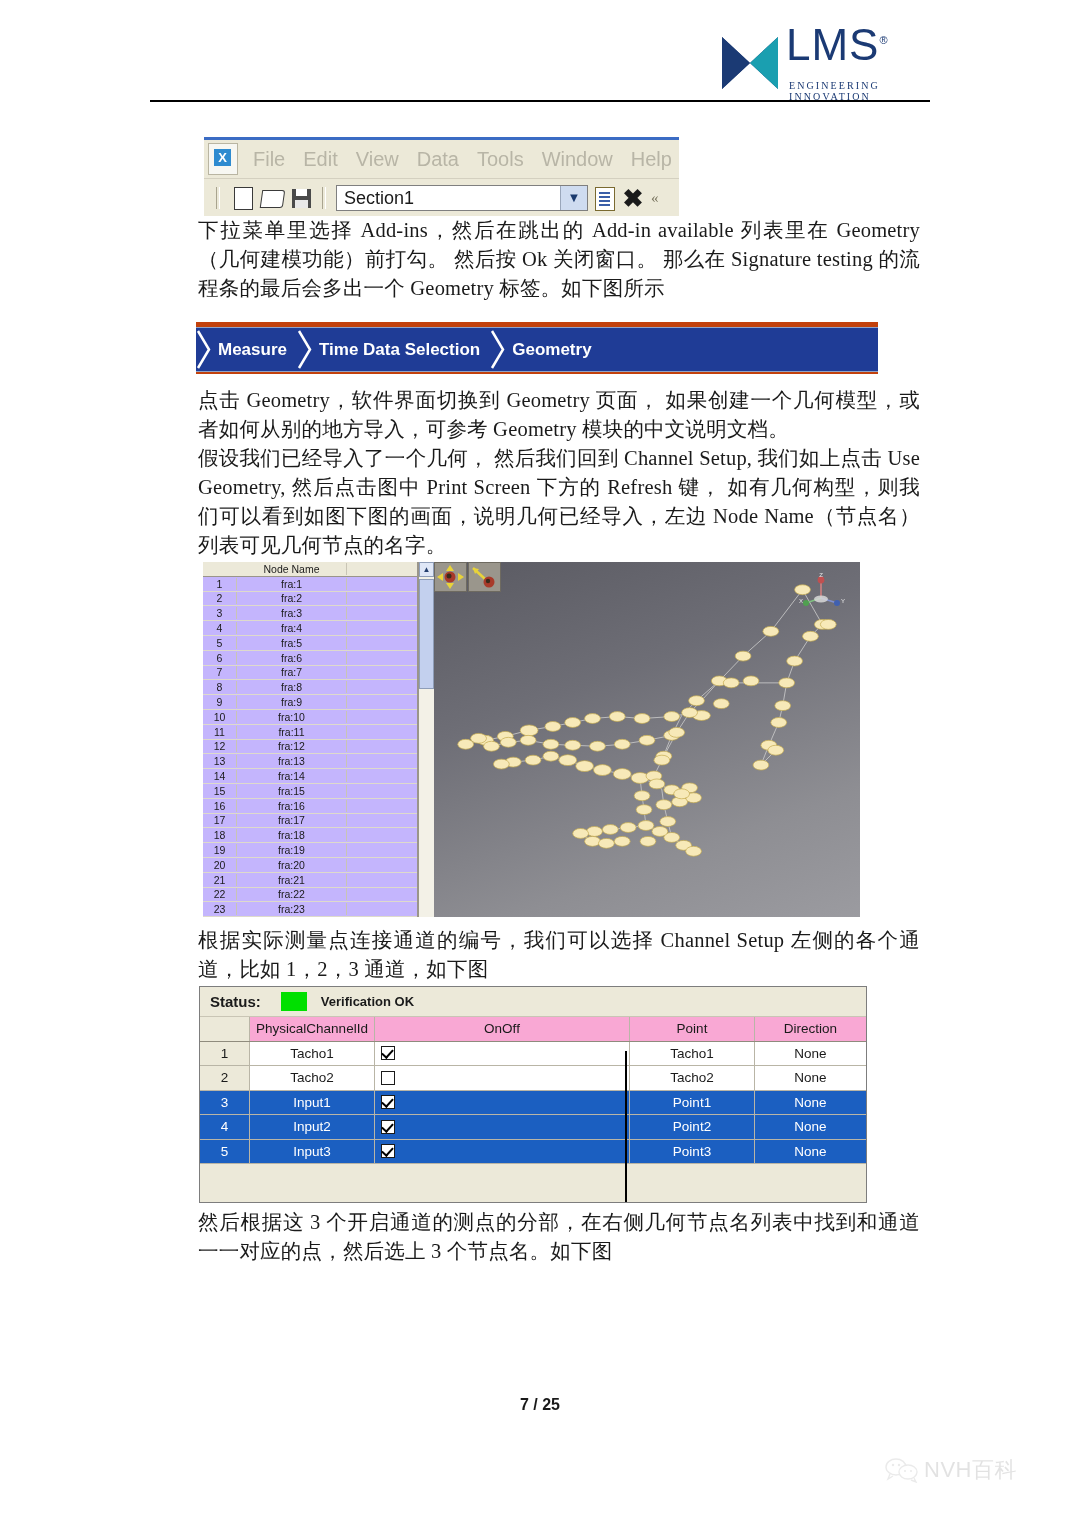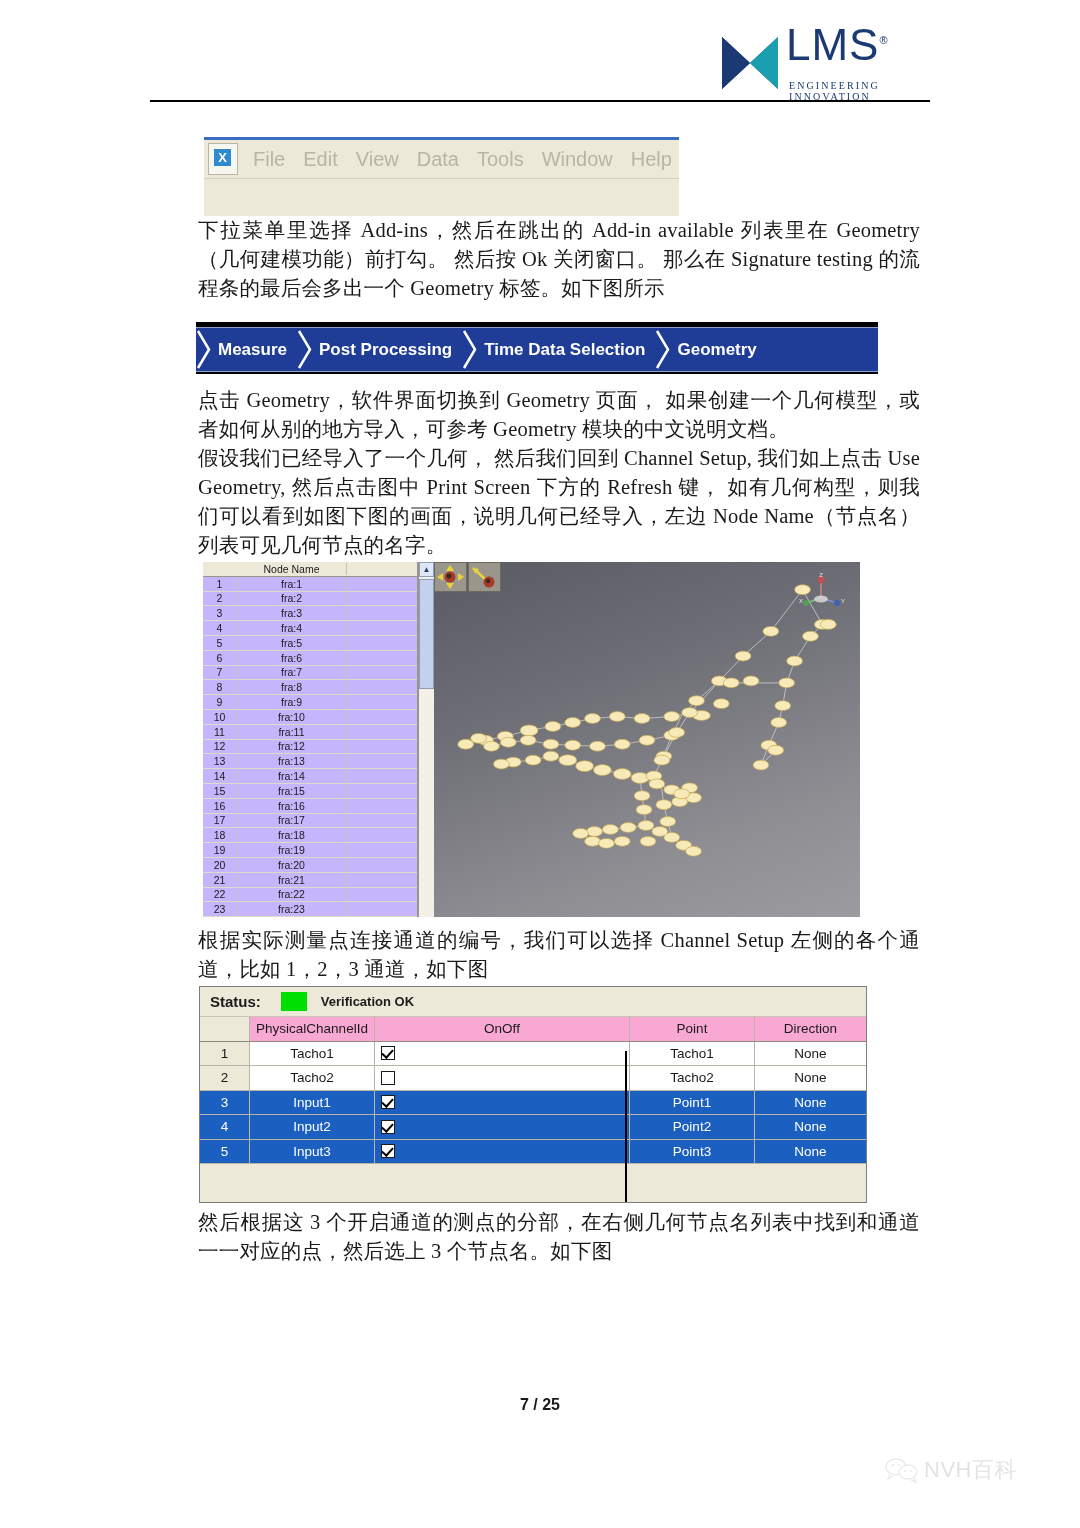--- a/index.html
+++ b/index.html
@@ -235,21 +235,21 @@
     overflow: hidden;
   }
 
   
   .flowbar-wrap {
     position: absolute;
     left: 196px;
     top: 322px;
     width: 682px;
     height: 52px;
-    background: #000000;
+    background: #c2410c;
     box-sizing: border-box;
     padding: 5px 0 4px 0;
   }
   .flowbar {
     height: 43px;
     background: #1f3c96;
     display: flex;
     align-items: stretch;
     border-top: 1px solid #8fa3c8;
     border-bottom: 1px solid #8fa3c8;
@@ -576,37 +576,53 @@
         <div class="xbox">X</div>
       </div>
     <div class="menu-item">File</div>
     <div class="menu-item">Edit</div>
     <div class="menu-item">View</div>
     <div class="menu-item">Data</div>
     <div class="menu-item">Tools</div>
     <div class="menu-item">Window</div>
     <div class="menu-item">Help</div>
   </div>
+  <div class="toolbar">
+    <div class="tb-sep"></div>
+    <div class="tb-ico">
+        <div class="ico-new"></div>
+      </div>
+    <div class="tb-ico">
+        <div class="ico-open"></div>
+      </div>
+    <div class="tb-ico">
+        <div class="ico-save"></div>
+      </div>
+    <div class="tb-sep"></div>
+    <div class="combo">
+      <div class="combo-val">Section1</div>
+      <div class="combo-arrow">▼</div>
+    </div>
+    <div class="tb-ico">
+        <div class="ico-clip"></div>
+      </div>
+    <div class="tb-ico ico-x">✖</div>
+    <div class="tb-ico ico-partial">«</div>
+  </div>
 </div>
 
 <div class="para" style="left:198px; top:216px; width:722px;">下拉菜单里选择 Add-ins，然后在跳出的 Add-in available 列表里在 Geometry（几何建模功能）前打勾。 然后按 Ok 关闭窗口。 那么在 Signature testing 的流程条的最后会多出一个 Geometry 标签。如下图所示</div>
 
 <div class="flowbar-wrap">
   <div class="flowbar">
     <div class="flow-step">
       <svg class="chev" viewBox="0 0 17 43">
           <path d="M2 3 L13 21.5 L2 40" fill="none" stroke="#ffffff" stroke-width="2.5"></path>
         </svg>
       <span>Measure</span>
-    </div>
-    <div class="flow-step">
-      <svg class="chev" viewBox="0 0 17 43">
-          <path d="M2 3 L13 21.5 L2 40" fill="none" stroke="#ffffff" stroke-width="2.5"></path>
-        </svg>
-      <span>Post Processing</span>
     </div>
     <div class="flow-step">
       <svg class="chev" viewBox="0 0 17 43">
           <path d="M2 3 L13 21.5 L2 40" fill="none" stroke="#ffffff" stroke-width="2.5"></path>
         </svg>
       <span>Time Data Selection</span>
     </div>
     <div class="flow-step">
       <svg class="chev" viewBox="0 0 17 43">
           <path d="M2 3 L13 21.5 L2 40" fill="none" stroke="#ffffff" stroke-width="2.5"></path>

